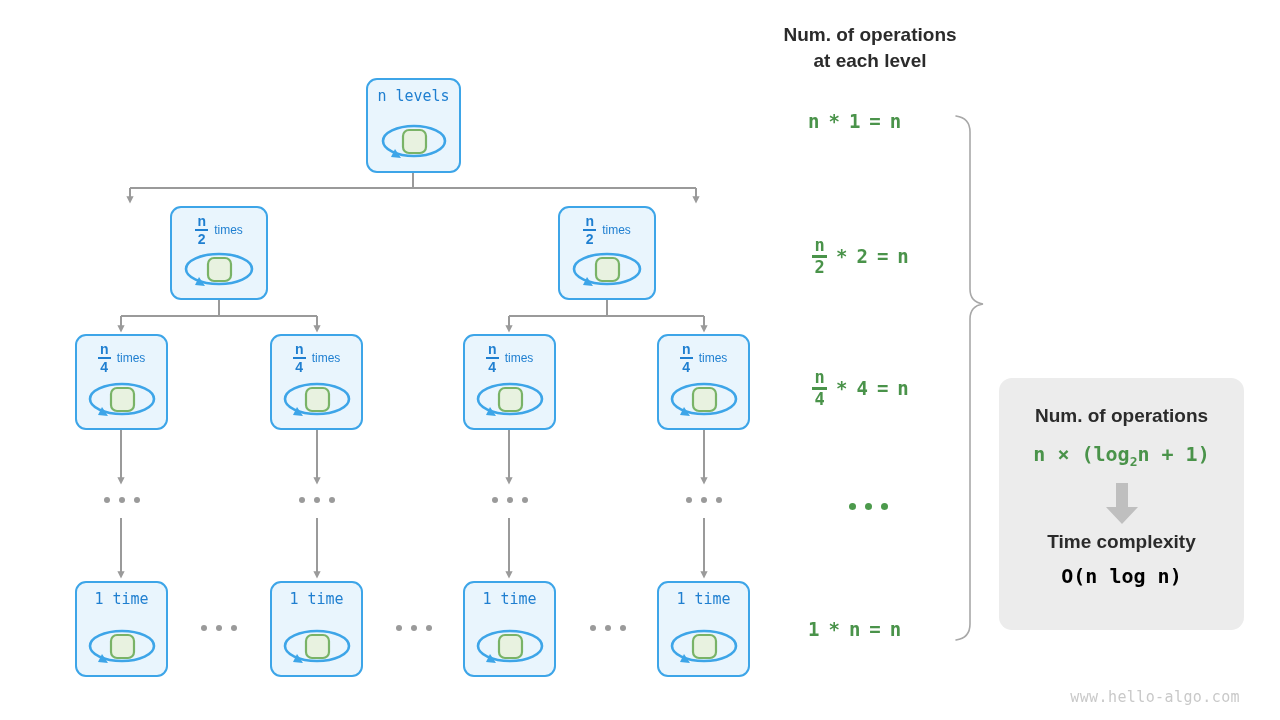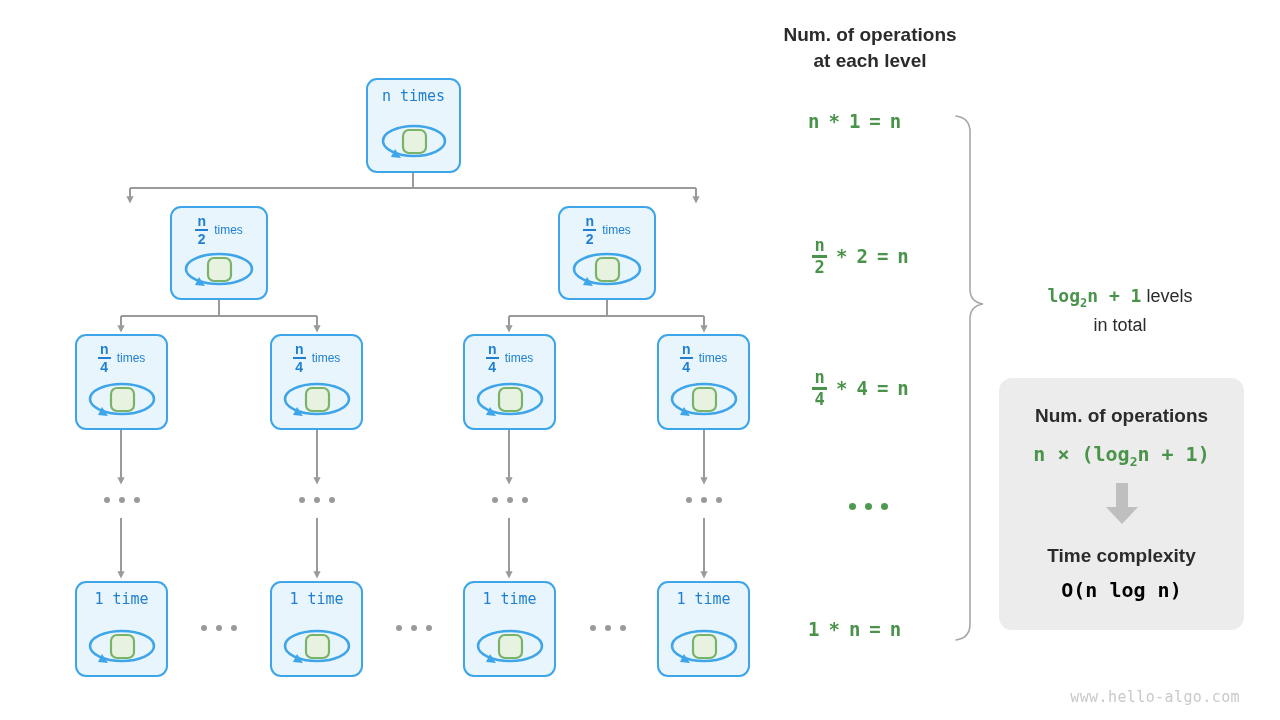--- a/index.html
+++ b/index.html
@@ -142,21 +142,21 @@
       <path d="M509,518 L509,575" marker-end="url(#ah)"></path>
       <path d="M704,518 L704,575" marker-end="url(#ah)"></path>
     </g>
 
     <g stroke="#a8a8a8" stroke-width="1.6" fill="none" stroke-linecap="round">
       <path d="M956,116 q14,2 14,16 L970,289 q0,13 13,15 q-13,2 -13,15 L970,624 q0,14 -14,16"></path>
     </g>
   </svg>
 
   <div class="node" style="left:366px;top:78px;width:95px;height:95px;">
-    <div class="label">n times</div>
+    <div class="label">n levels</div>
     <div class="loop">
       <svg width="74" height="44" viewBox="0 0 74 44">
         <ellipse cx="37" cy="22" rx="31" ry="15" fill="none" stroke="#3da5e8" stroke-width="2.6"></ellipse>
         <path d="M18,30 l-4,8 l10,1 Z" fill="#3da5e8"></path>
         <rect x="26" y="11" width="23" height="23" rx="6" fill="#e8f2e0" stroke="#79b367" stroke-width="2.2"></rect>
       </svg>
     </div>
   </div>
 
   <div class="node" style="left:170px;top:206px;width:98px;height:94px;">
@@ -392,32 +392,28 @@
     </div>
 
   <div class="formula" style="left:808px;top:618px;">
     <span>1</span>
     <span>*</span>
     <span>n</span>
     <span>=</span>
     <span>n</span>
   </div>
 
-  <div class="levels" style="left:995px;top:283px;">
-    <span class="mono"><span>log</span><sub>2</sub><span>n + 1</span></span><span> levels</span><br>
-    <span>in total</span>
-  </div>
 
   <div class="card" style="left:999px;top:378px;width:245px;height:252px;padding-top:27px;">
     <div class="h">Num. of operations</div>
     <div class="g" style="margin-top:15px;"><span>n × (log</span><sub>2</sub><span>n + 1)</span></div>
     <div class="arrow" style="margin-top:14px;">
       <svg width="40" height="42" viewBox="0 0 40 42">
         <path d="M14,0 H26 V24 H36 L20,41 L4,24 H14 Z" fill="#bfbfbf"></path>
       </svg>
     </div>
-    <div class="h" style="margin-top:14px;">Time complexity</div>
+    <div class="h" style="margin-top:0;">Time complexity</div>
     <div class="b" style="margin-top:11px;">O(n log n)</div>
   </div>
 
   <div class="watermark">www.hello-algo.com</div>
 
 </div>
 
 </body></html>

